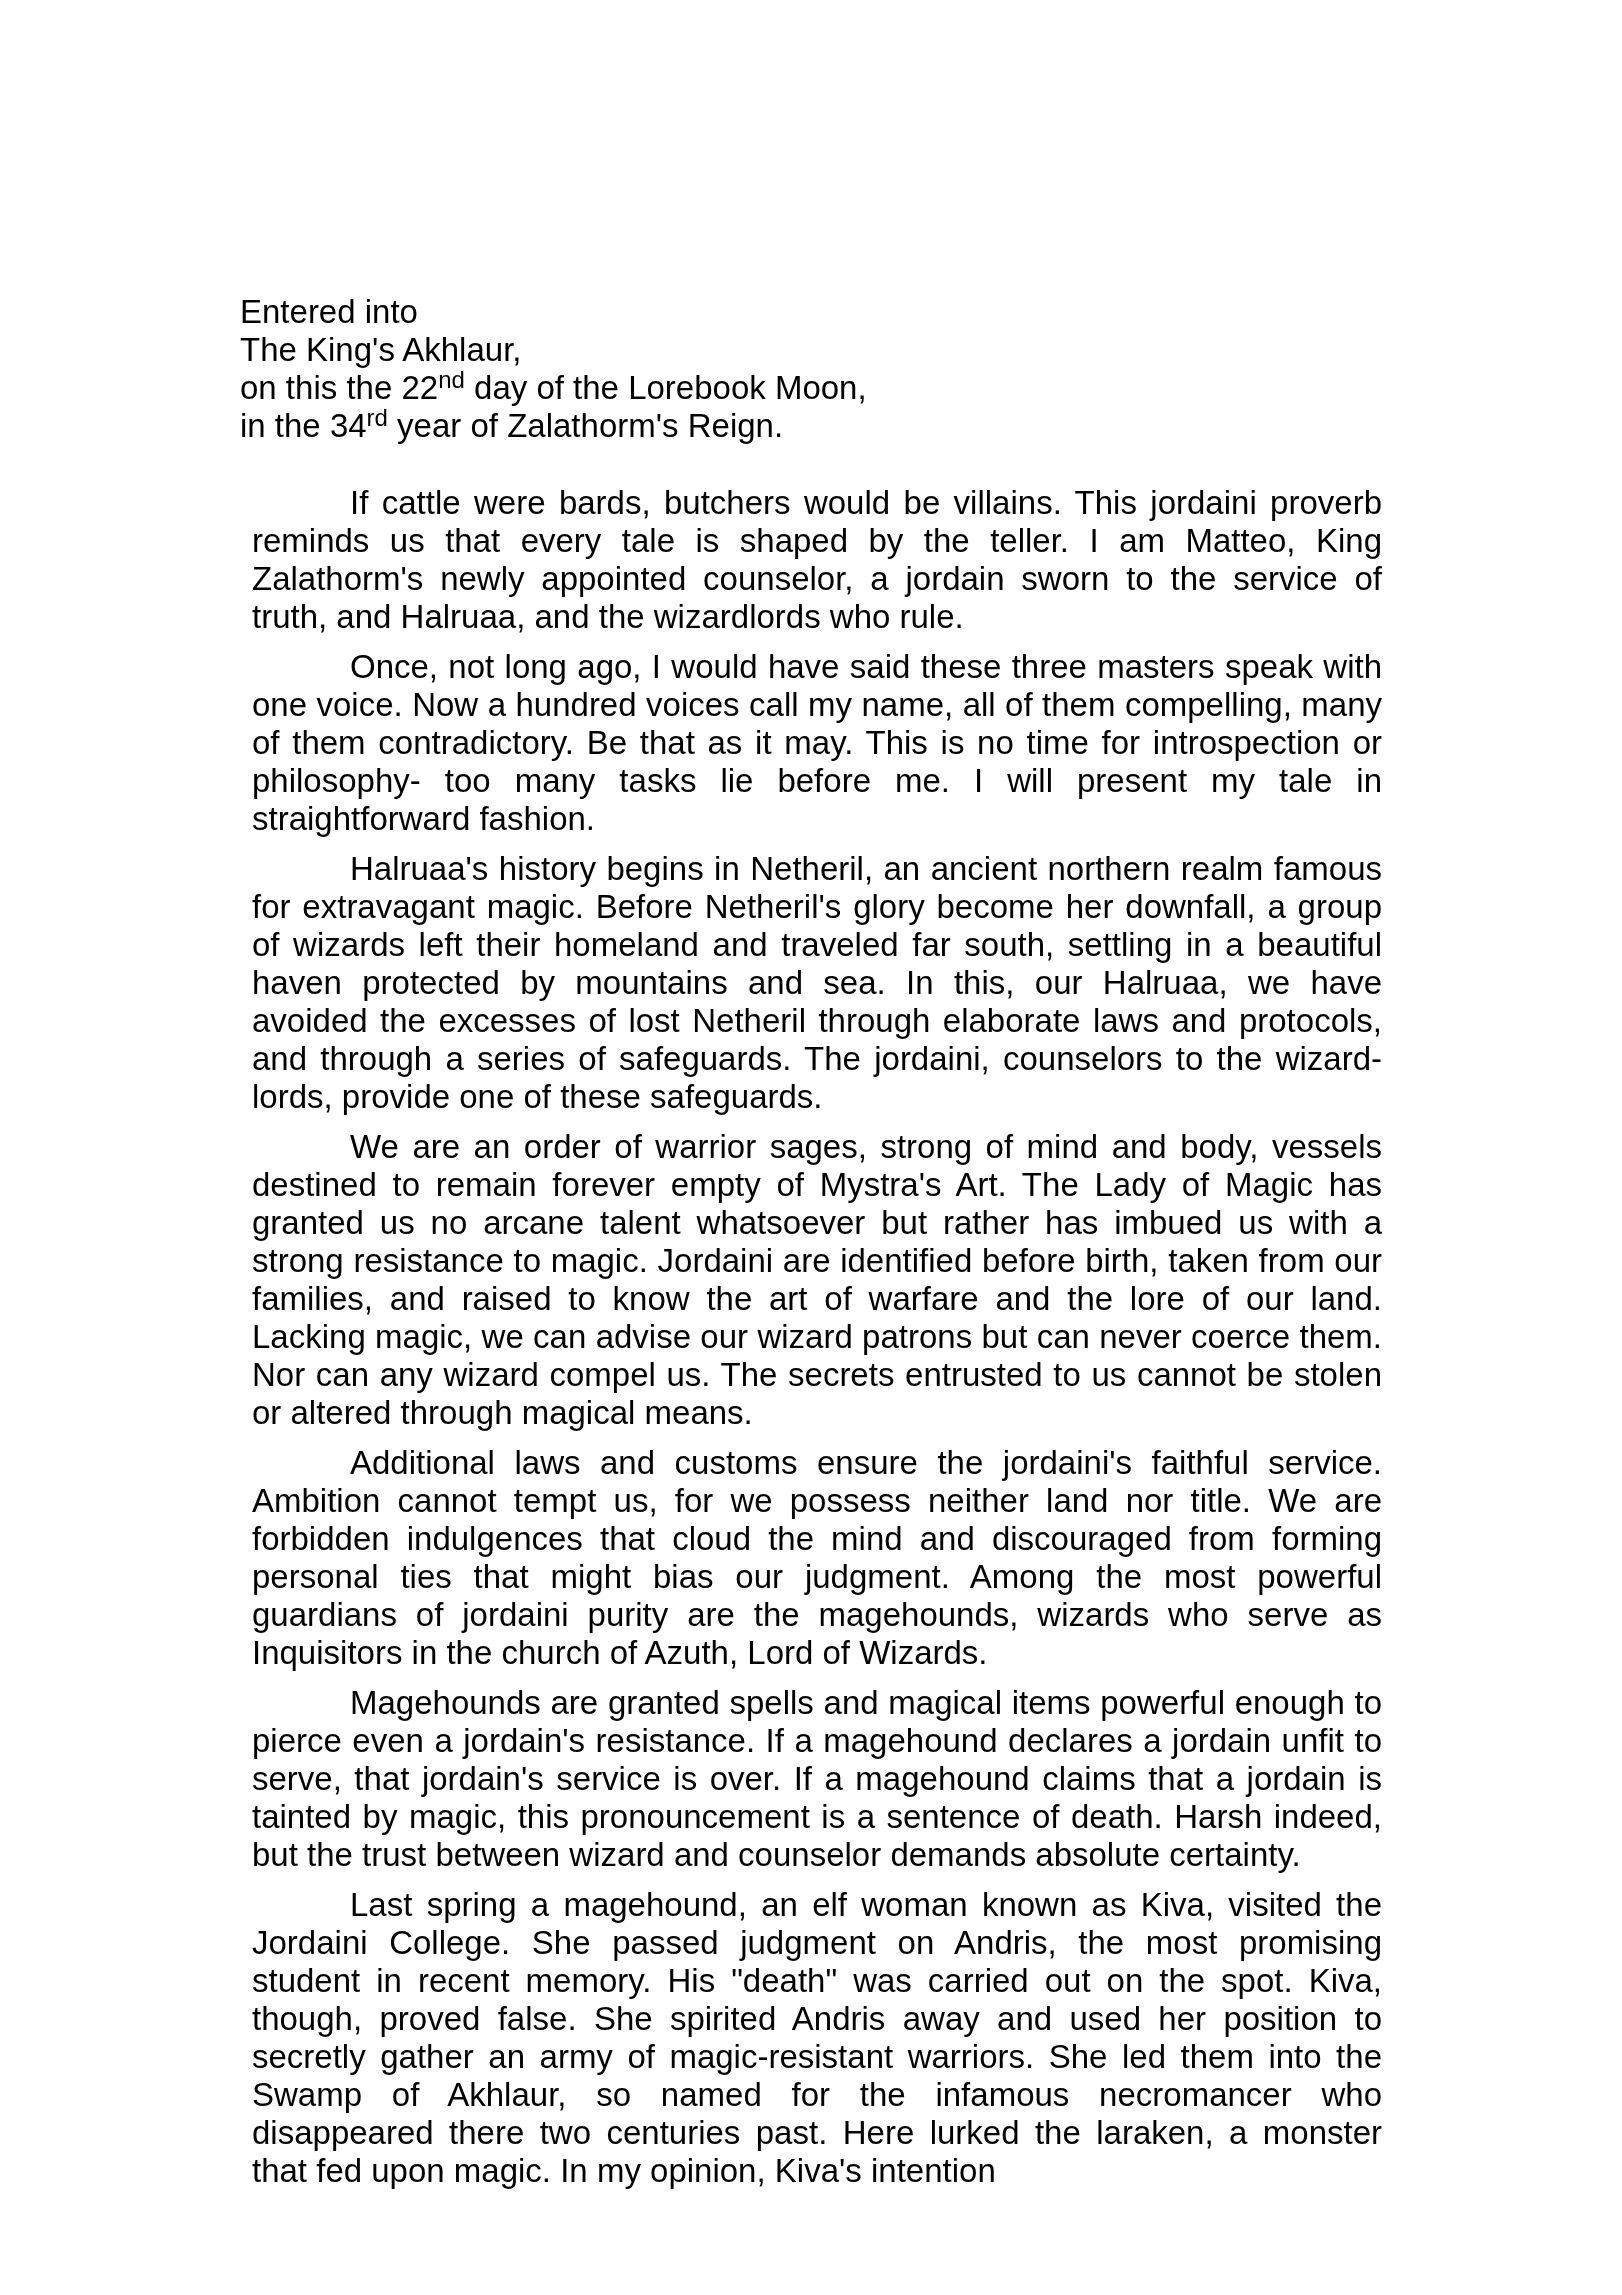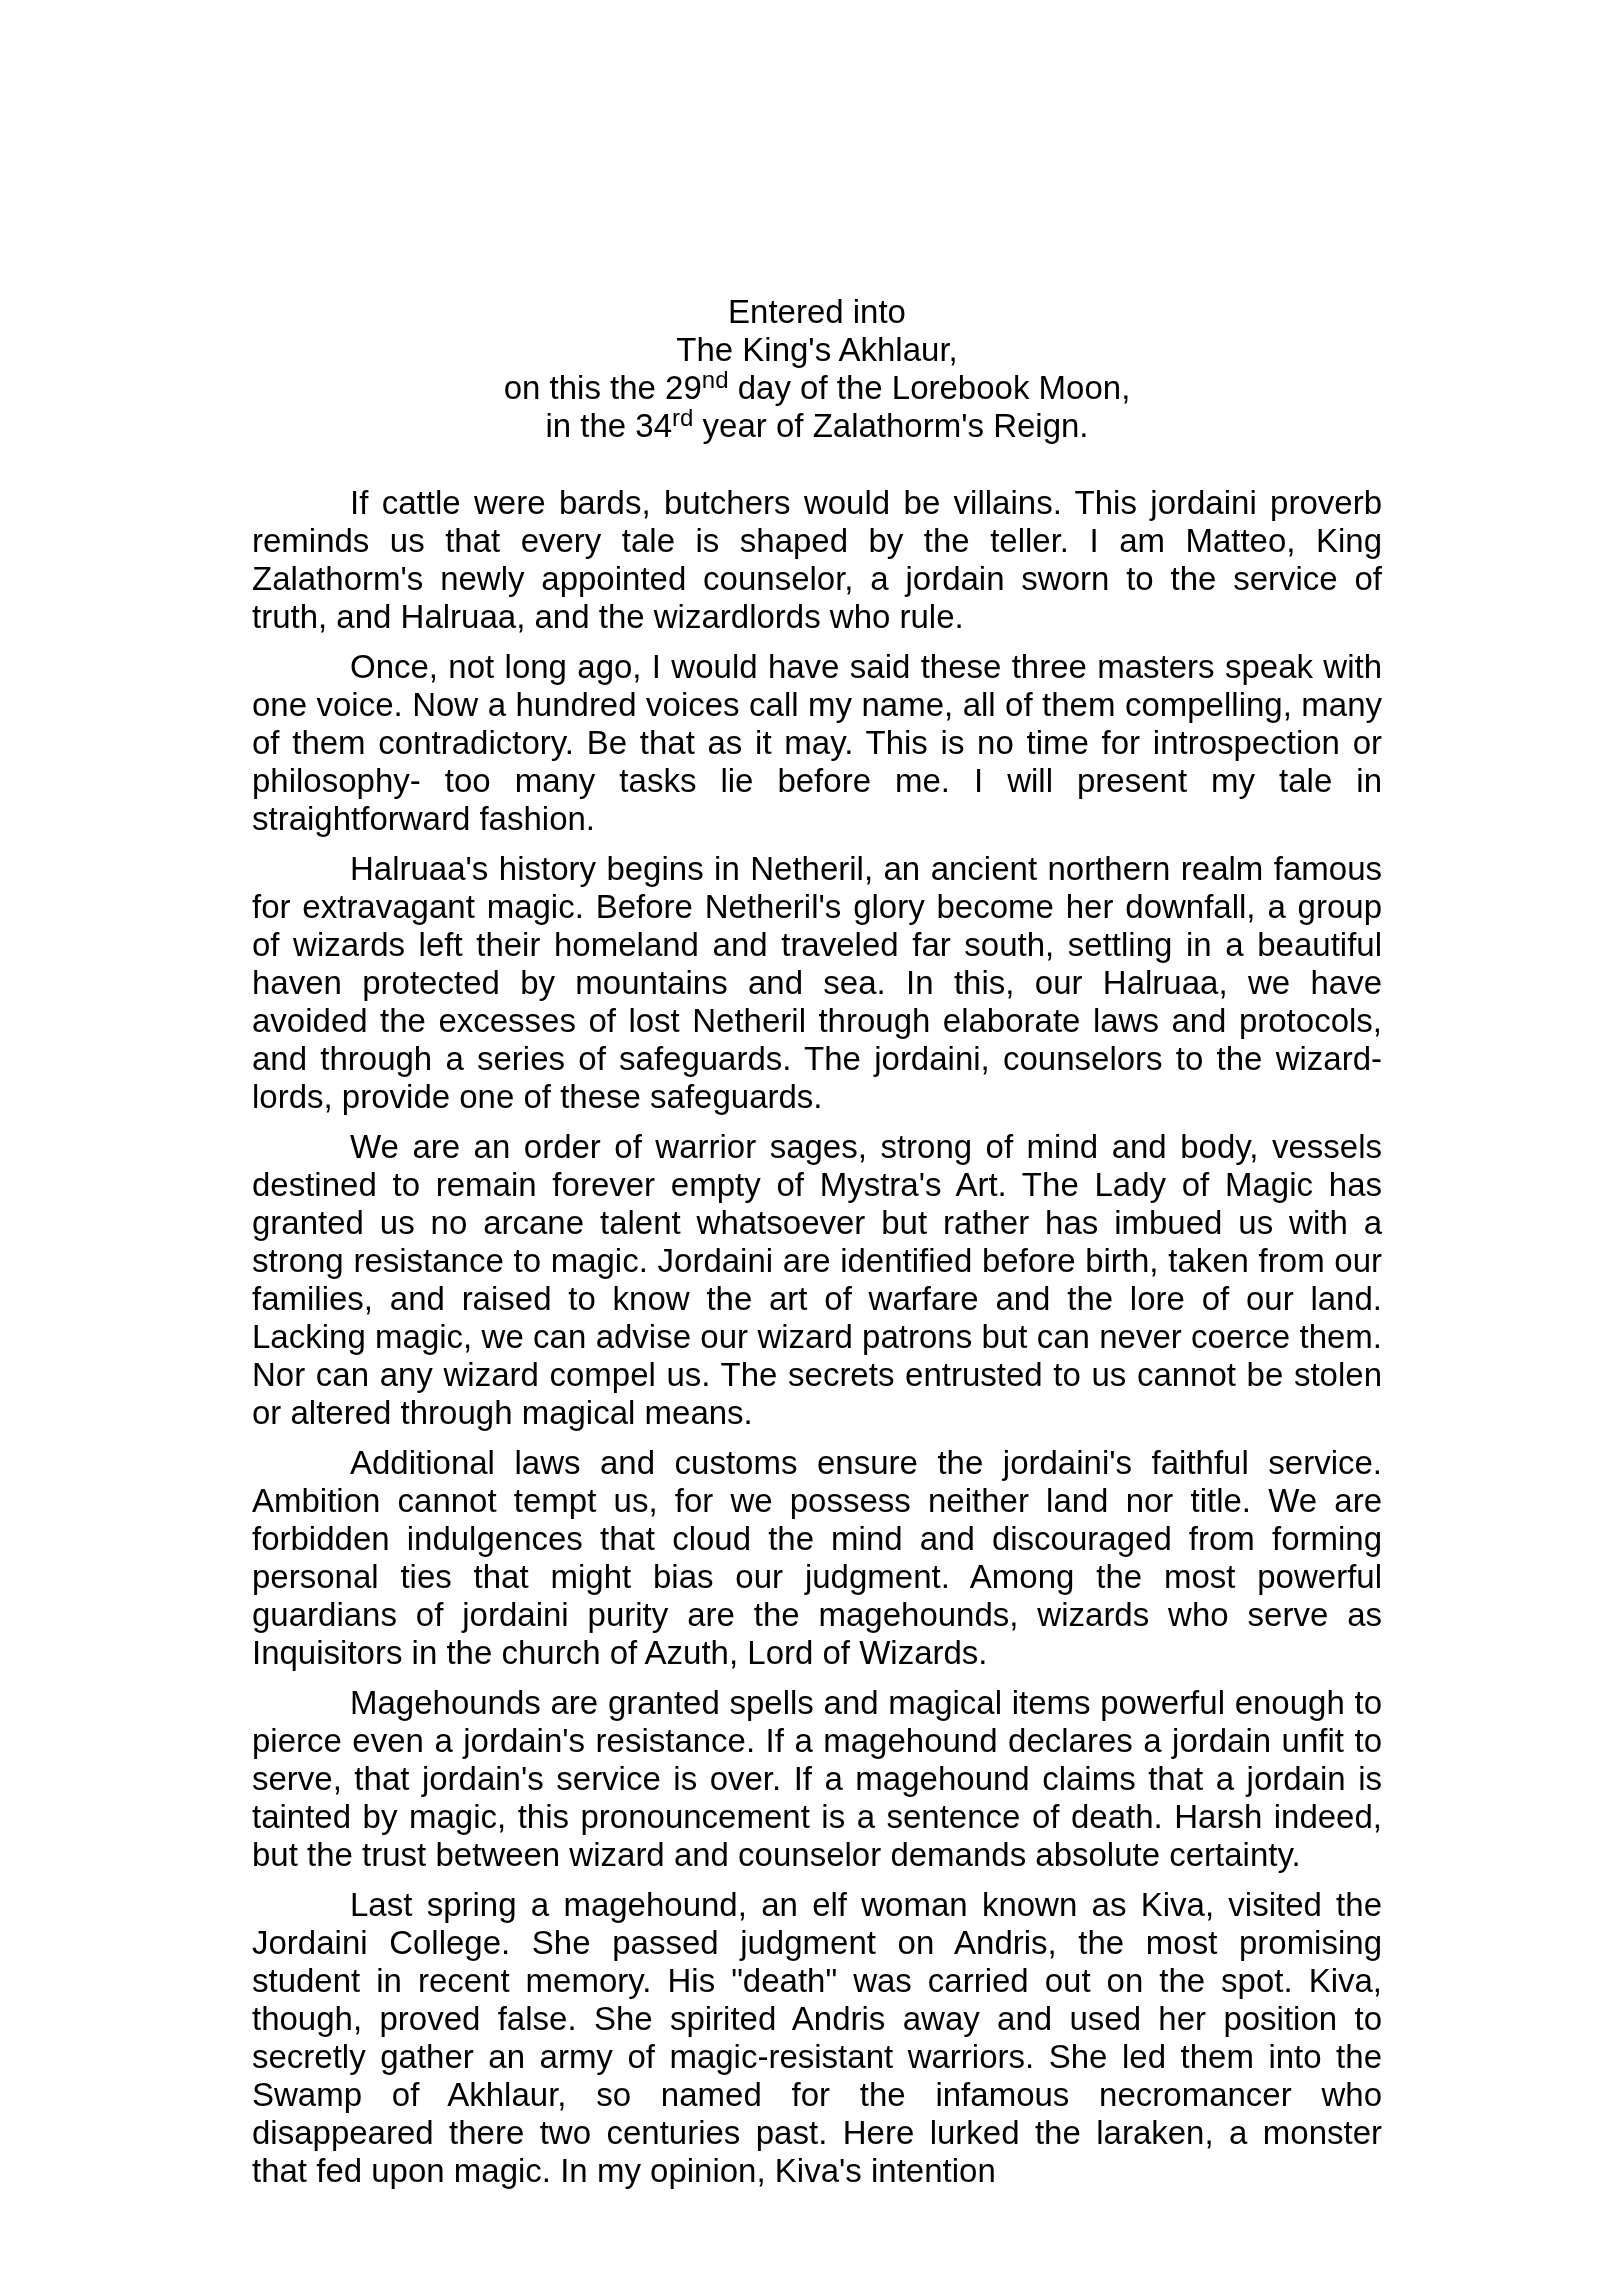--- a/index.html
+++ b/index.html
@@ -17,21 +17,21 @@
   }
   .page-content {
     position: absolute;
     left: 240px;
     top: 293px;
     width: 1154px;
   }
   .doc-header {
     font-size: 33px;
     line-height: 38px;
-    text-align: center;
+    text-align: left;
   }
   .doc-header .hline {
     display: block;
   }
   sup.ord {
     font-size: 24px;
     line-height: 0;
     position: relative;
     top: -0.45em;
     vertical-align: baseline;
@@ -48,21 +48,21 @@
   }
 </style>
 </head>
 <body>
 
 <div class="page-content">
 
   <div class="doc-header">
     <span class="hline">Entered into</span>
     <span class="hline">The King's Akhlaur,</span>
-    <span class="hline"><span>on this the 29</span><sup class="ord">nd</sup><span> day of the Lorebook Moon,</span></span>
+    <span class="hline"><span>on this the 22</span><sup class="ord">nd</sup><span> day of the Lorebook Moon,</span></span>
     <span class="hline"><span>in the 34</span><sup class="ord">rd</sup><span> year of Zalathorm's Reign.</span></span>
   </div>
 
   <div class="doc-body">
     <p>If cattle were bards, butchers would be villains. This jordaini proverb reminds us that every tale is shaped by the teller. I am Matteo, King Zalathorm's newly appointed counselor, a jordain sworn to the service of truth, and Halruaa, and the wizardlords who rule.</p>
     <p>Once, not long ago, I would have said these three masters speak with one voice. Now a hundred voices call my name, all of them compelling, many of them contradictory. Be that as it may. This is no time for introspection or philosophy- too many tasks lie before me. I will present my tale in straightforward fashion.</p>
     <p>Halruaa's history begins in Netheril, an ancient northern realm famous for extravagant magic. Before Netheril's glory become her downfall, a group of wizards left their homeland and traveled far south, settling in a beautiful haven protected by mountains and sea. In this, our Halruaa, we have avoided the excesses of lost Netheril through elaborate laws and protocols, and through a series of safeguards. The jordaini, counselors to the wizard-lords, provide one of these safeguards.</p>
     <p>We are an order of warrior sages, strong of mind and body, vessels destined to remain forever empty of Mystra's Art. The Lady of Magic has granted us no arcane talent whatsoever but rather has imbued us with a strong resistance to magic. Jordaini are identified before birth, taken from our families, and raised to know the art of warfare and the lore of our land. Lacking magic, we can advise our wizard patrons but can never coerce them. Nor can any wizard compel us. The secrets entrusted to us cannot be stolen or altered through magical means.</p>
     <p>Additional laws and customs ensure the jordaini's faithful service. Ambition cannot tempt us, for we possess neither land nor title. We are forbidden indulgences that cloud the mind and discouraged from forming personal ties that might bias our judgment. Among the most powerful guardians of jordaini purity are the magehounds, wizards who serve as Inquisitors in the church of Azuth, Lord of Wizards.</p>
     <p>Magehounds are granted spells and magical items powerful enough to pierce even a jordain's resistance. If a magehound declares a jordain unfit to serve, that jordain's service is over. If a magehound claims that a jordain is tainted by magic, this pronouncement is a sentence of death. Harsh indeed, but the trust between wizard and counselor demands absolute certainty.</p>

